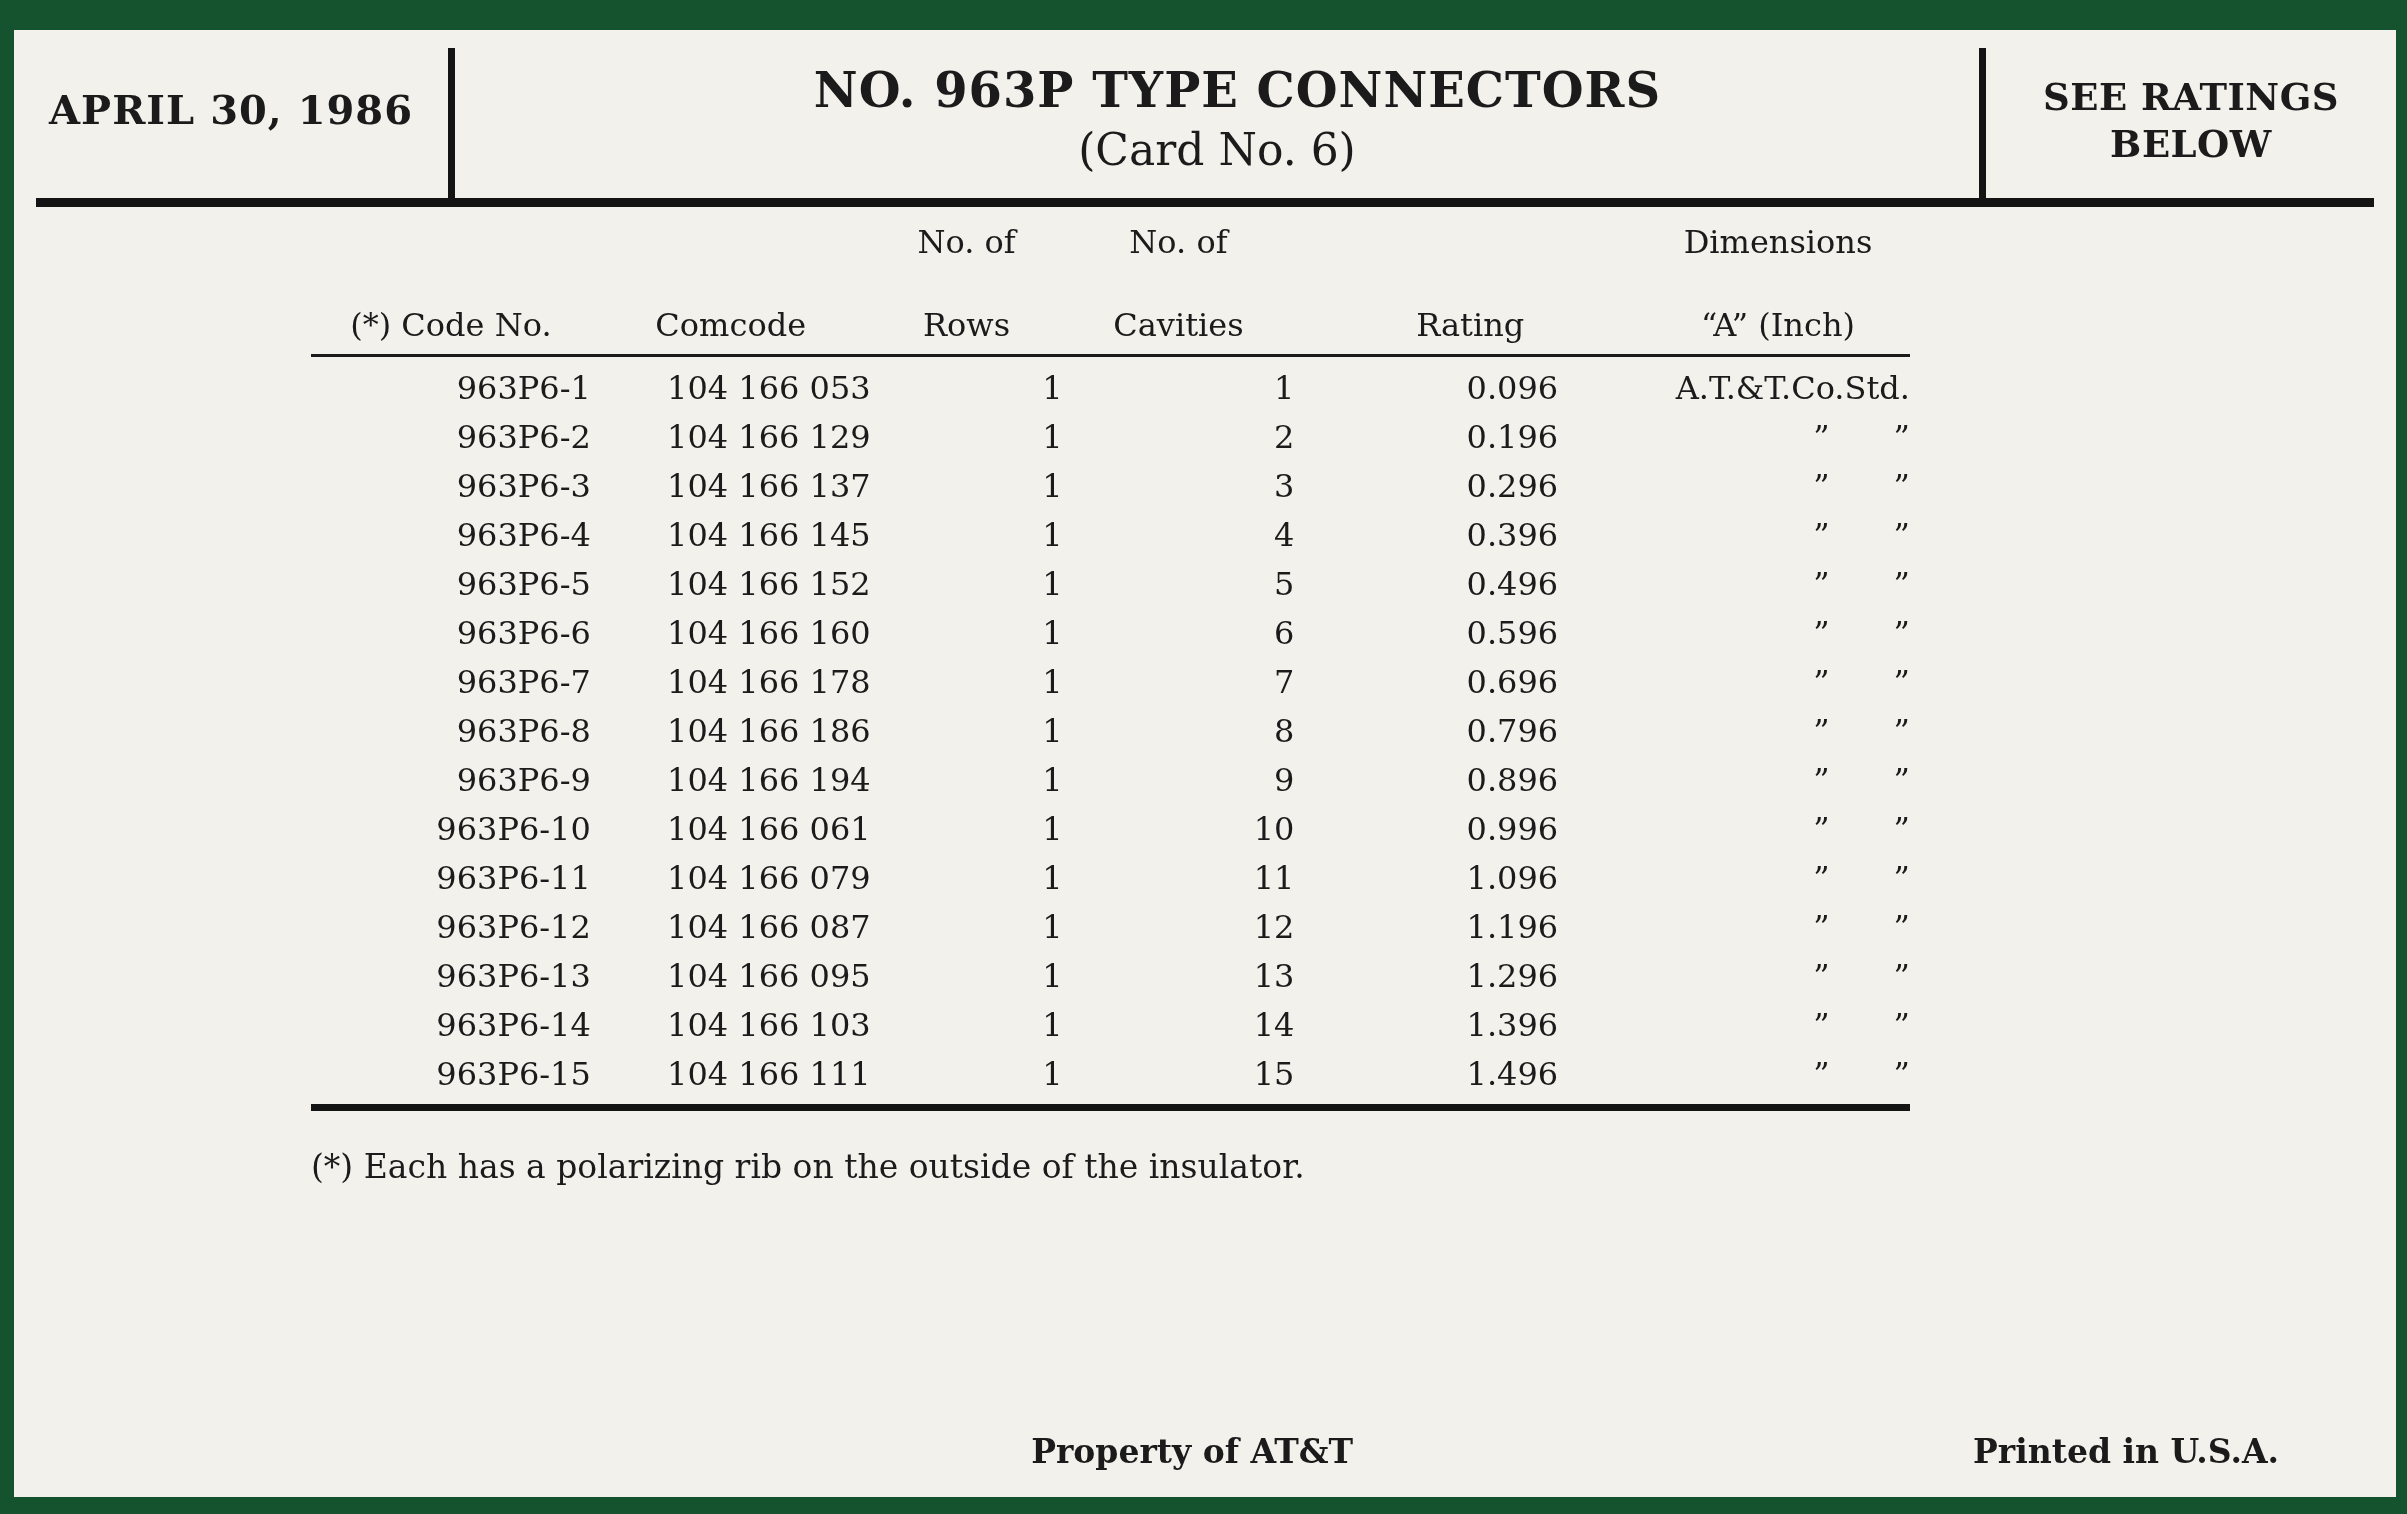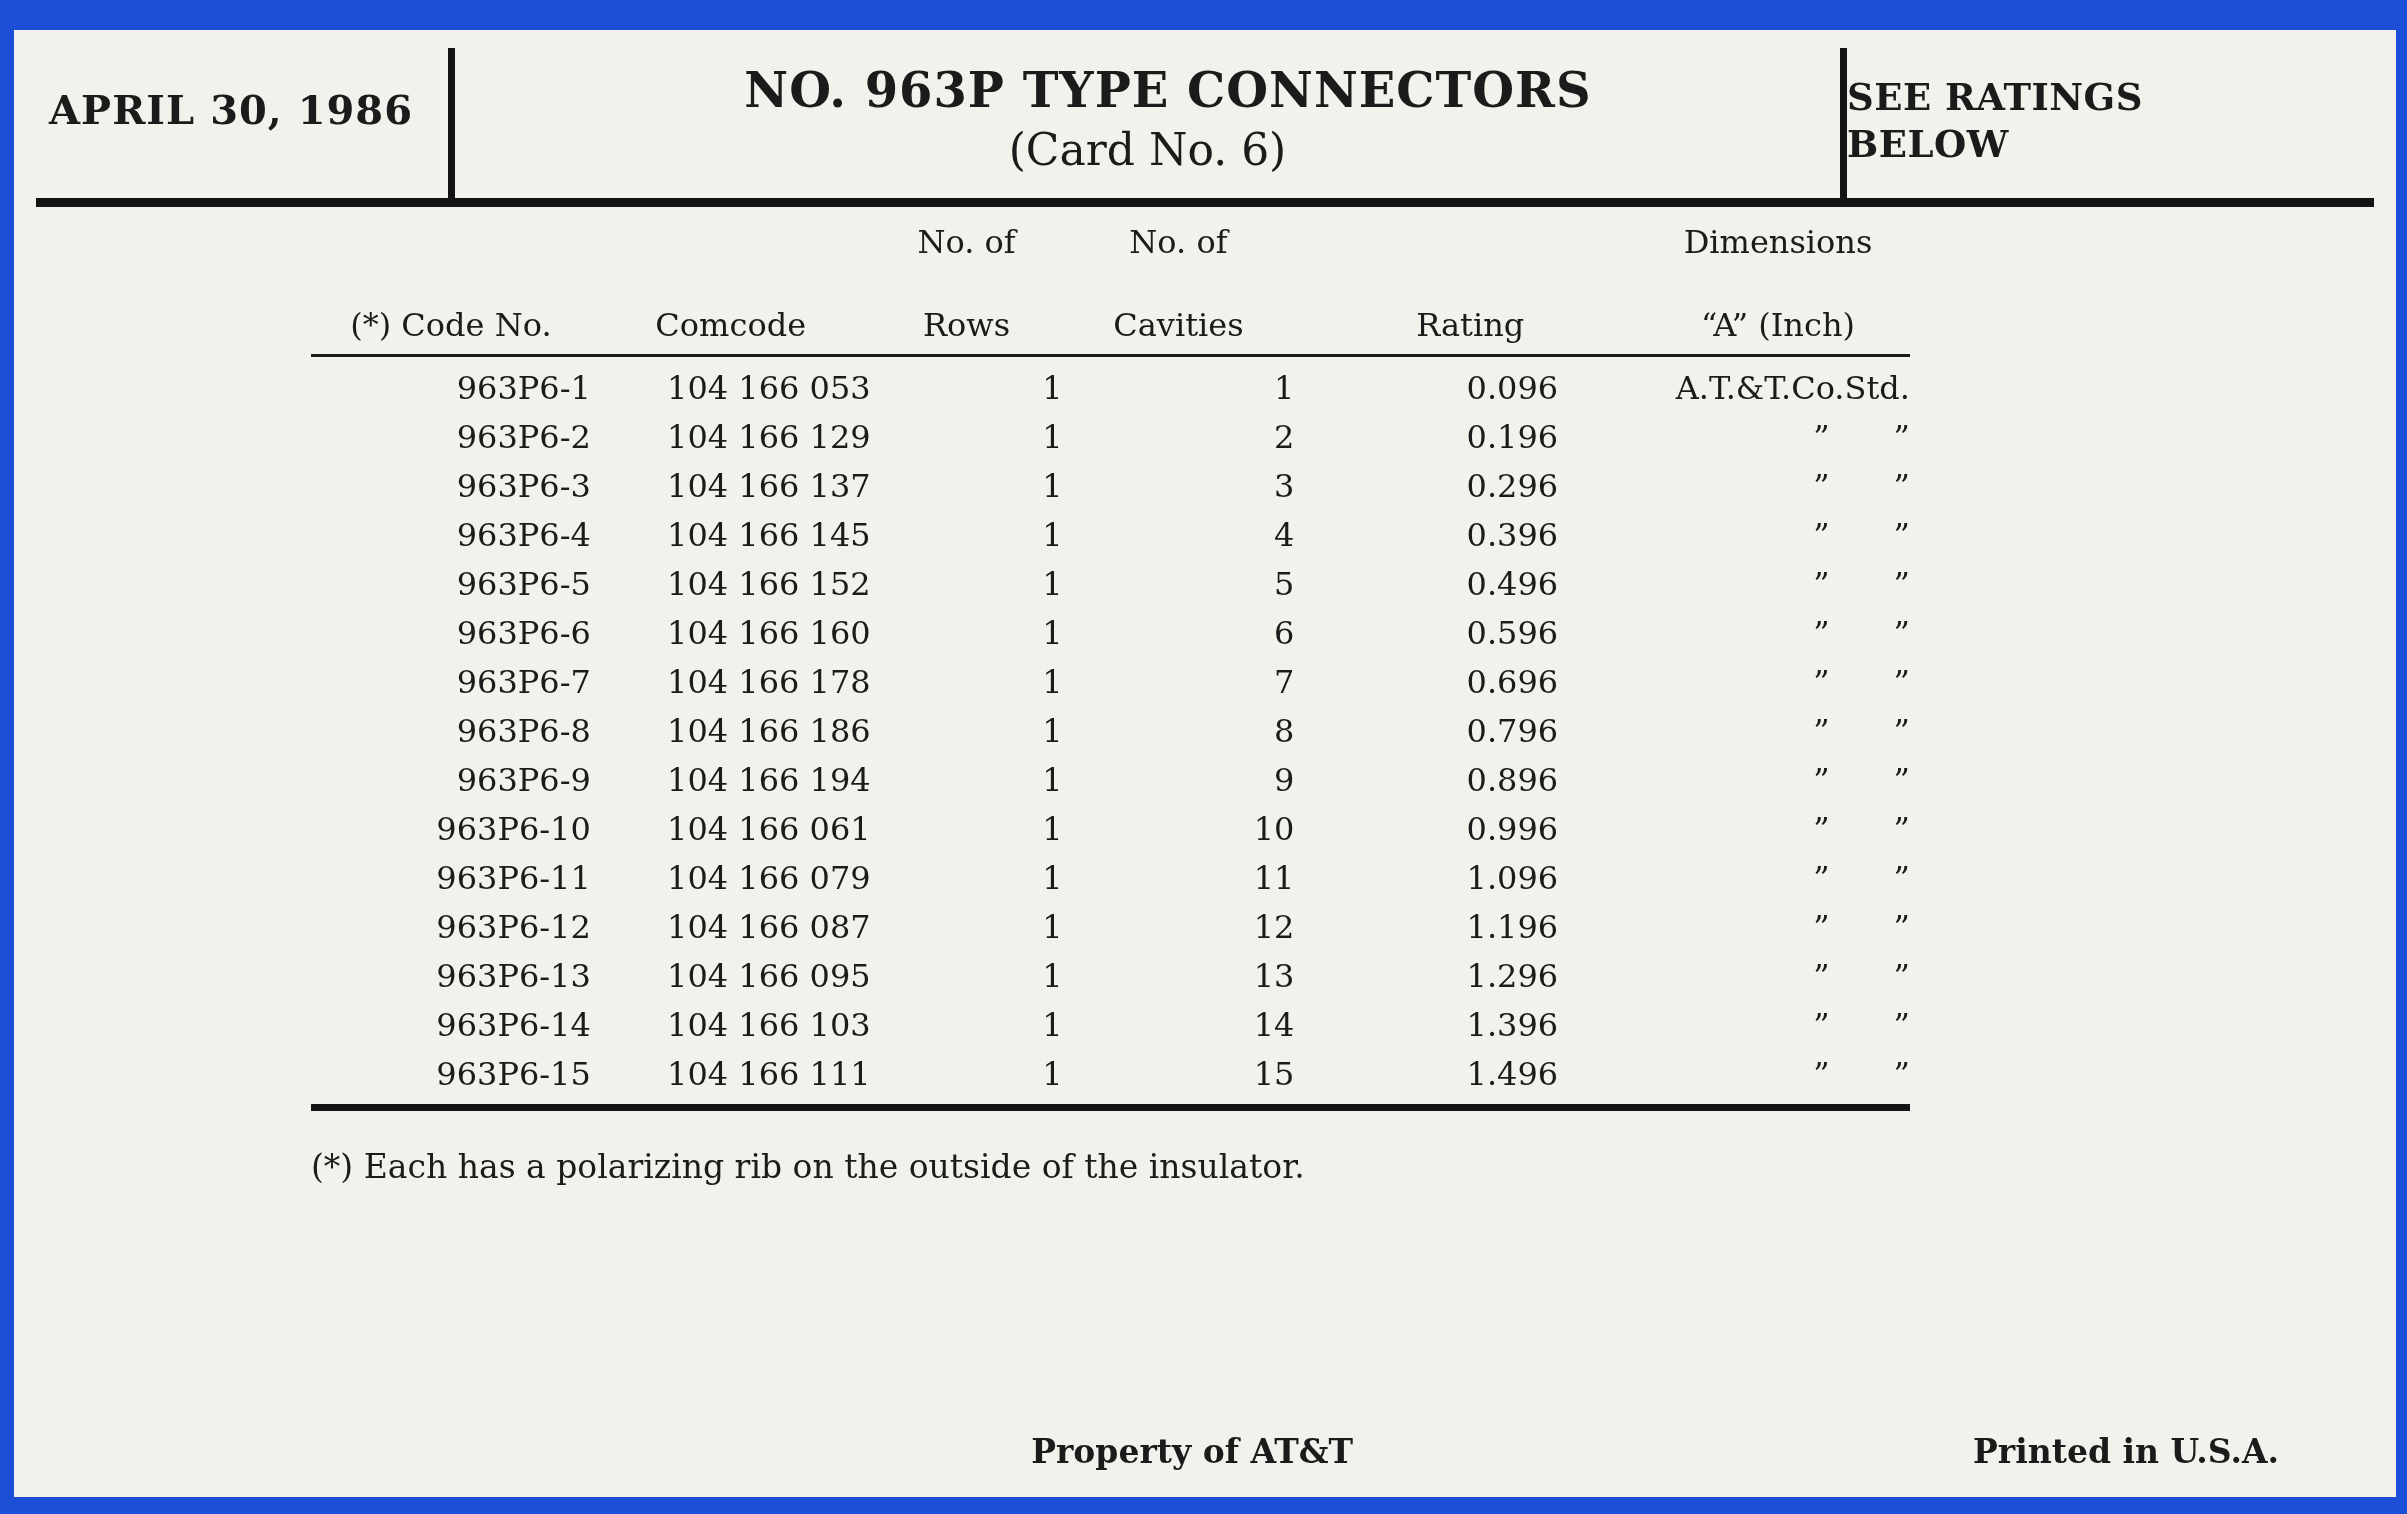--- a/index.html
+++ b/index.html
@@ -3,39 +3,39 @@
 <meta charset="utf-8">
 <style>
   * { margin: 0; padding: 0; box-sizing: border-box; }
   html, body { width: 2408px; height: 1515px; }
   body {
     background: #050505;
     font-family: "DejaVu Serif", "Liberation Serif", serif;
     color: #1b1b1b;
     overflow: hidden;
   }
-  .scan { position: relative; width: 2408px; height: 1515px; background: #1d4ed8; }
+  .scan { position: relative; width: 2408px; height: 1515px; background: #14532d; }
   .paper {
     position: absolute; left: 14px; top: 30px;
     width: 2382px; height: 1467px;
     background: #f2f1ec;
   }
 
   
   .page-header { display: flex; align-items: stretch; height: 168px; padding-top: 12px; }
   .hdr-left {
     width: 434px; text-align: center; padding-top: 44px;
     font-size: 40px; font-weight: bold; letter-spacing: 1px;
   }
   .vdiv { width: 7px; background: #141414; margin-top: 6px; }
   .hdr-center { flex: 1; text-align: center; padding-top: 20px; }
   .title { font-size: 48px; font-weight: bold; letter-spacing: 1px; margin-left: 41px; }
   .subtitle { font-size: 44px; margin-top: 6px; }
   .hdr-right {
-    width: 549px; padding-top: 32px;
+    width: 410px; text-align: center; padding-top: 32px;
     font-size: 37px; font-weight: bold; line-height: 47px; letter-spacing: 0.5px;
   }
   .thick-rule { height: 9px; background: #141414; margin: 0 22px; }
 
   
   .table-wrap { margin: 16px 0 0 297px; width: 1599px; }
   .thead { display: flex; }
   .th {
     display: flex; flex-direction: column; justify-content: flex-end;
     min-height: 79px; text-align: center; font-size: 32px; line-height: 39px; gap: 44px;

